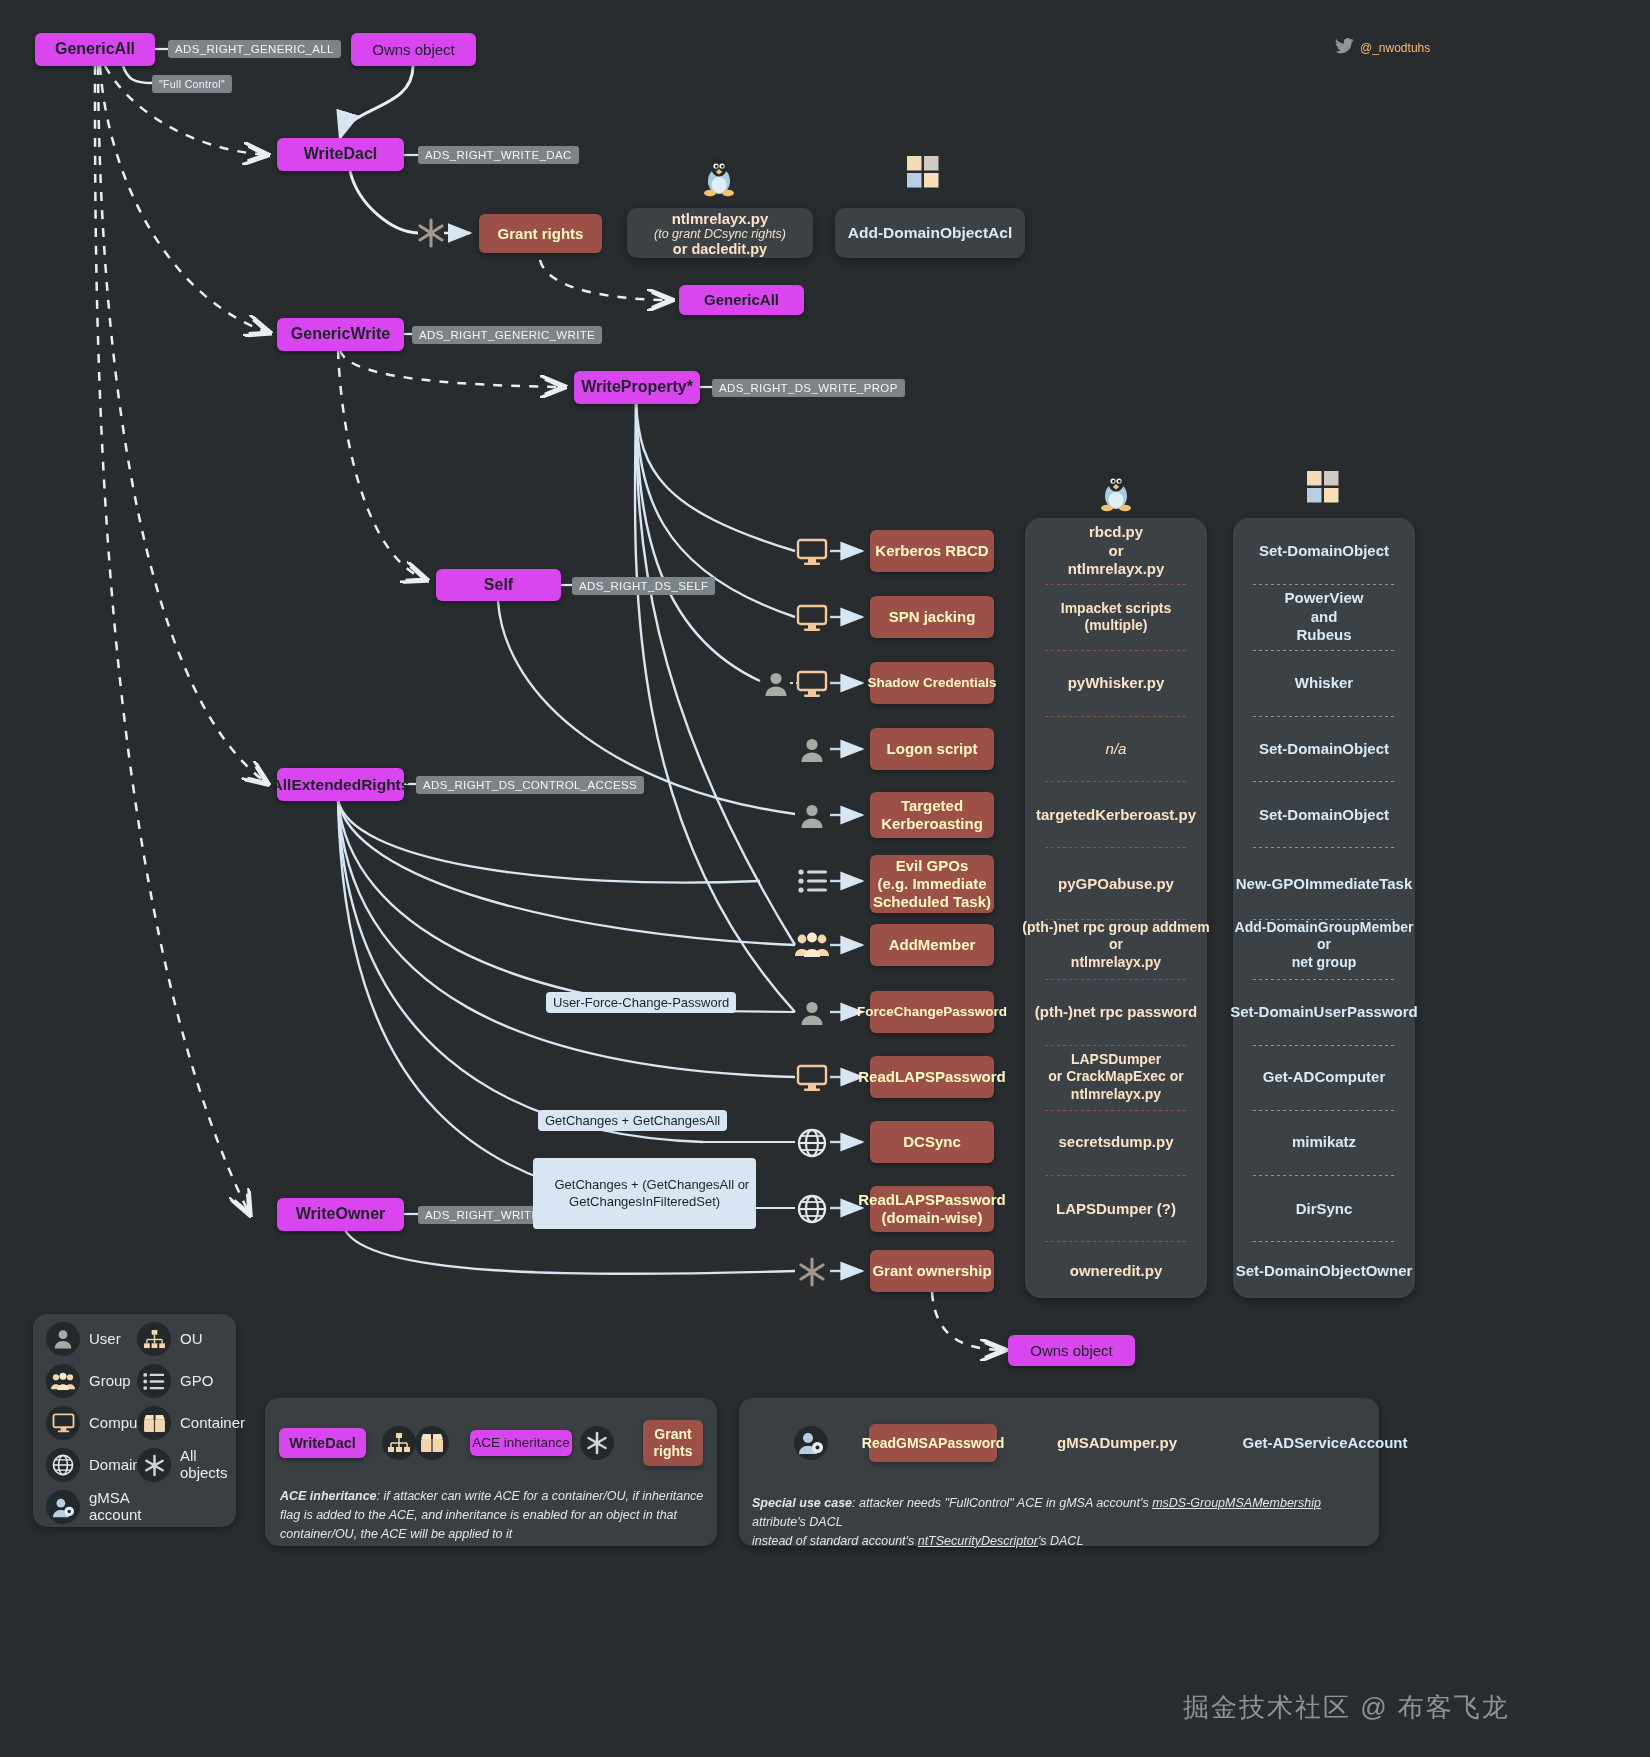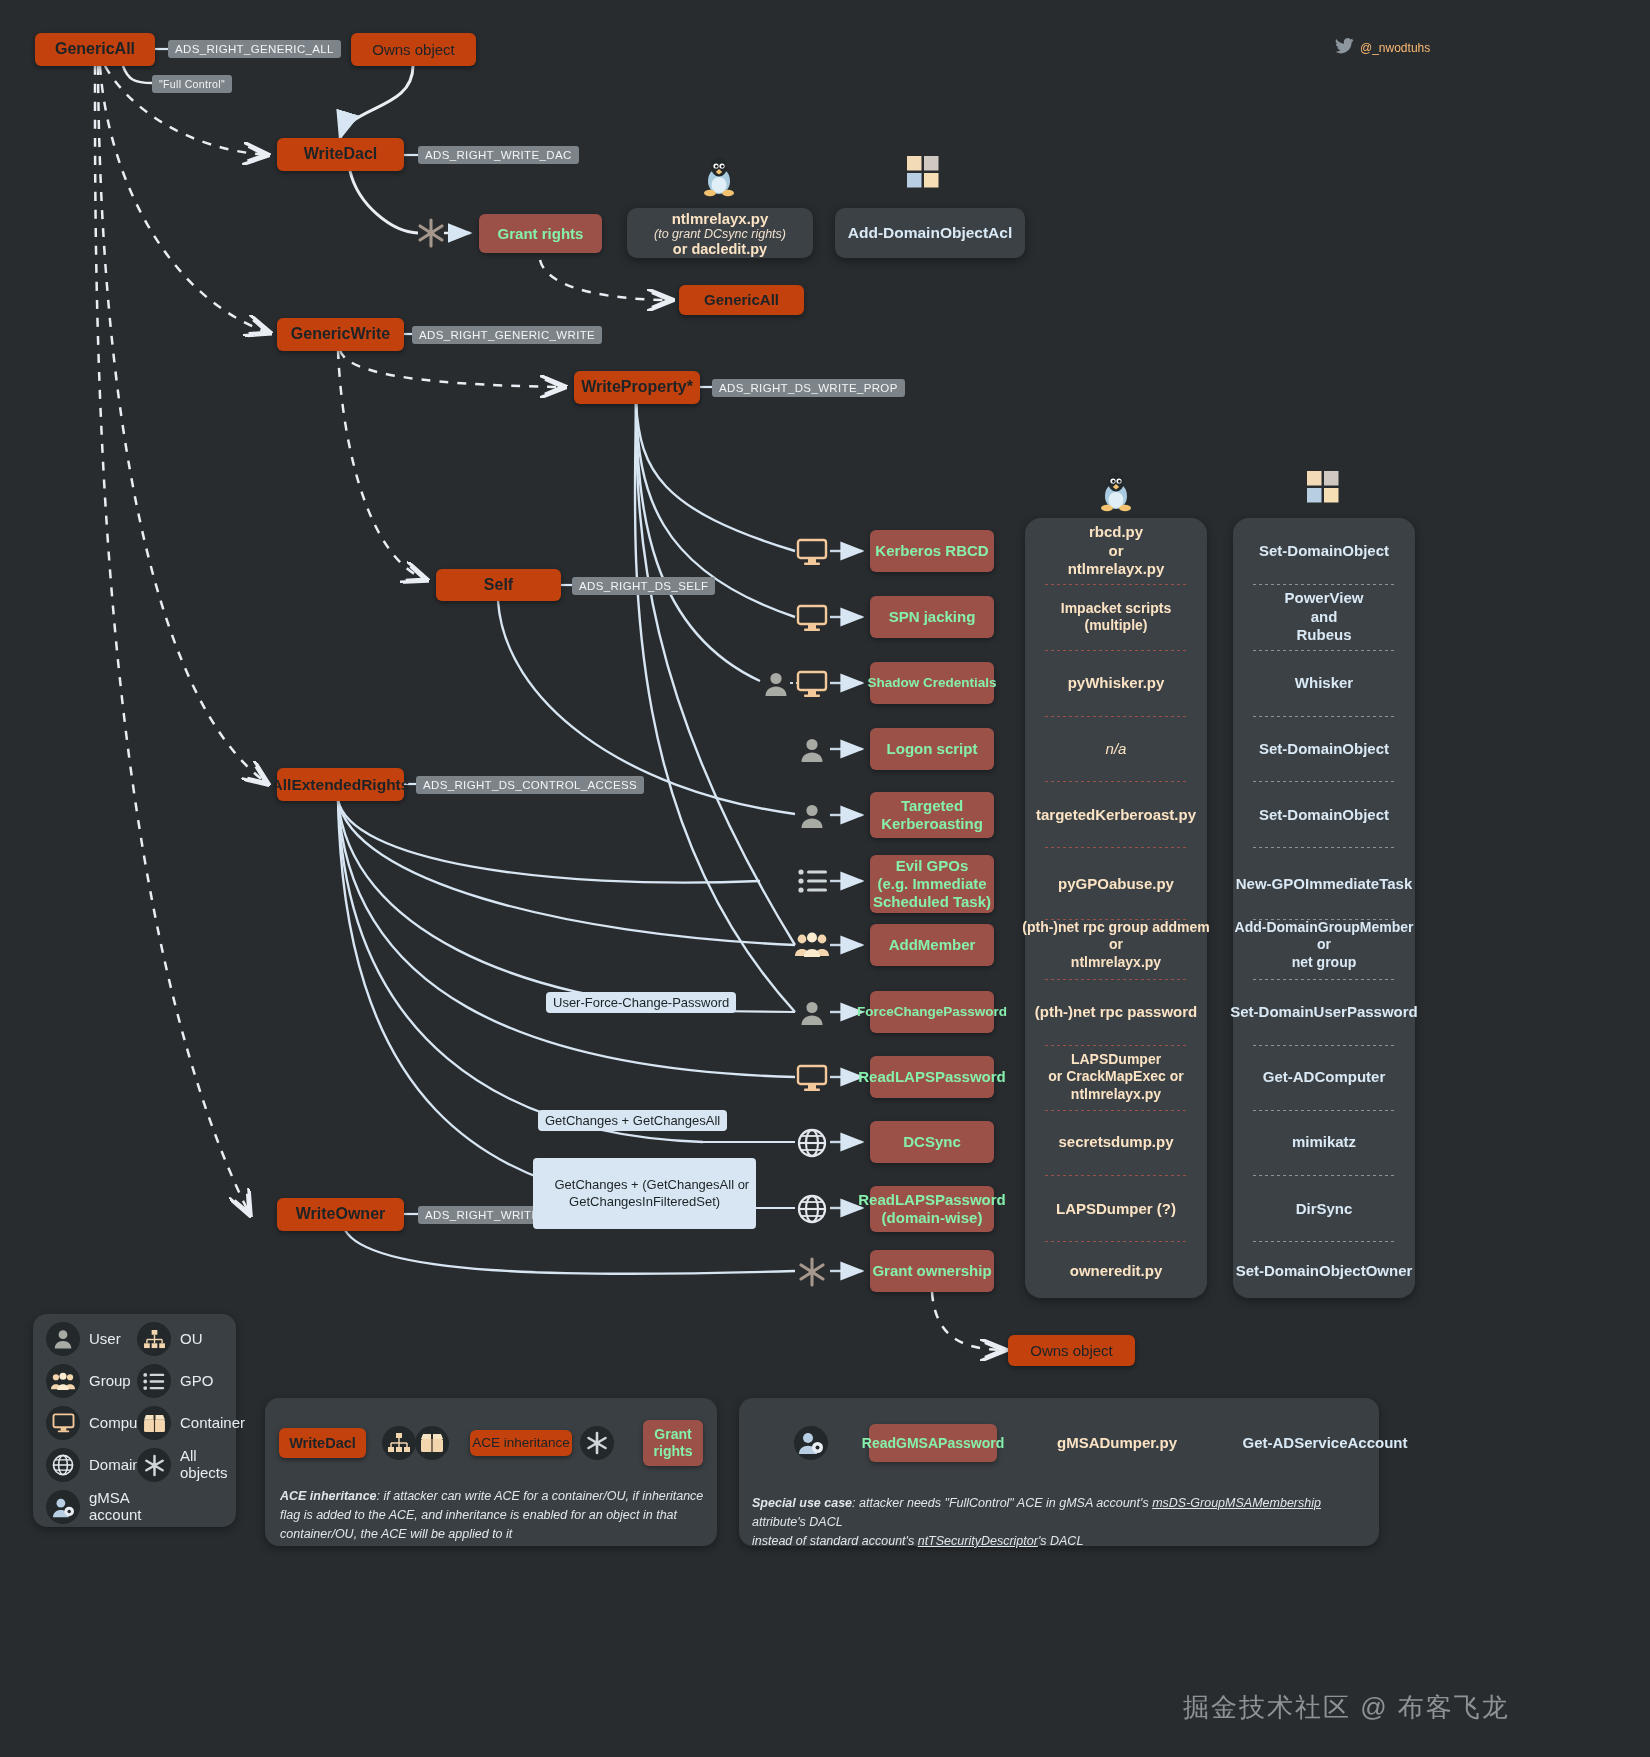--- a/index.html
+++ b/index.html
@@ -9,21 +9,21 @@
     font-family:"Liberation Sans", sans-serif;
     position:relative;
     overflow:hidden;
   }
   #canvas { position:absolute; inset:0; }
   svg.wires { position:absolute; inset:0; width:1650px; height:1757px; pointer-events:none; }
 
   
   .node {
     position:absolute;
-    background:#c2410c;
+    background:#d946ef;
     color:#1d2326;
     border-radius:6px;
     font-weight:bold;
     display:flex; align-items:center; justify-content:center;
     text-align:center;
     box-shadow:0 2px 5px rgba(0,0,0,.4);
     line-height:1.15;
   }
   .tagchip {
     position:absolute;
@@ -36,21 +36,21 @@
     white-space:nowrap;
     font-family:"Liberation Sans", sans-serif;
   }
   .tagchip.light {
     background:#d7e6f2; color:#1d2326; font-size:13px; font-weight:normal;
     border-radius:4px; letter-spacing:0;
   }
   .attack {
     position:absolute;
     background:#9c5148;
-    color:#86efac;
+    color:#fef9c3;
     border-radius:6px;
     font-weight:bold;
     font-size:15px;
     display:flex; align-items:center; justify-content:center;
     text-align:center;
     line-height:1.2;
     box-shadow:0 2px 5px rgba(0,0,0,.35);
   }
   .toolcol {
     position:absolute;

